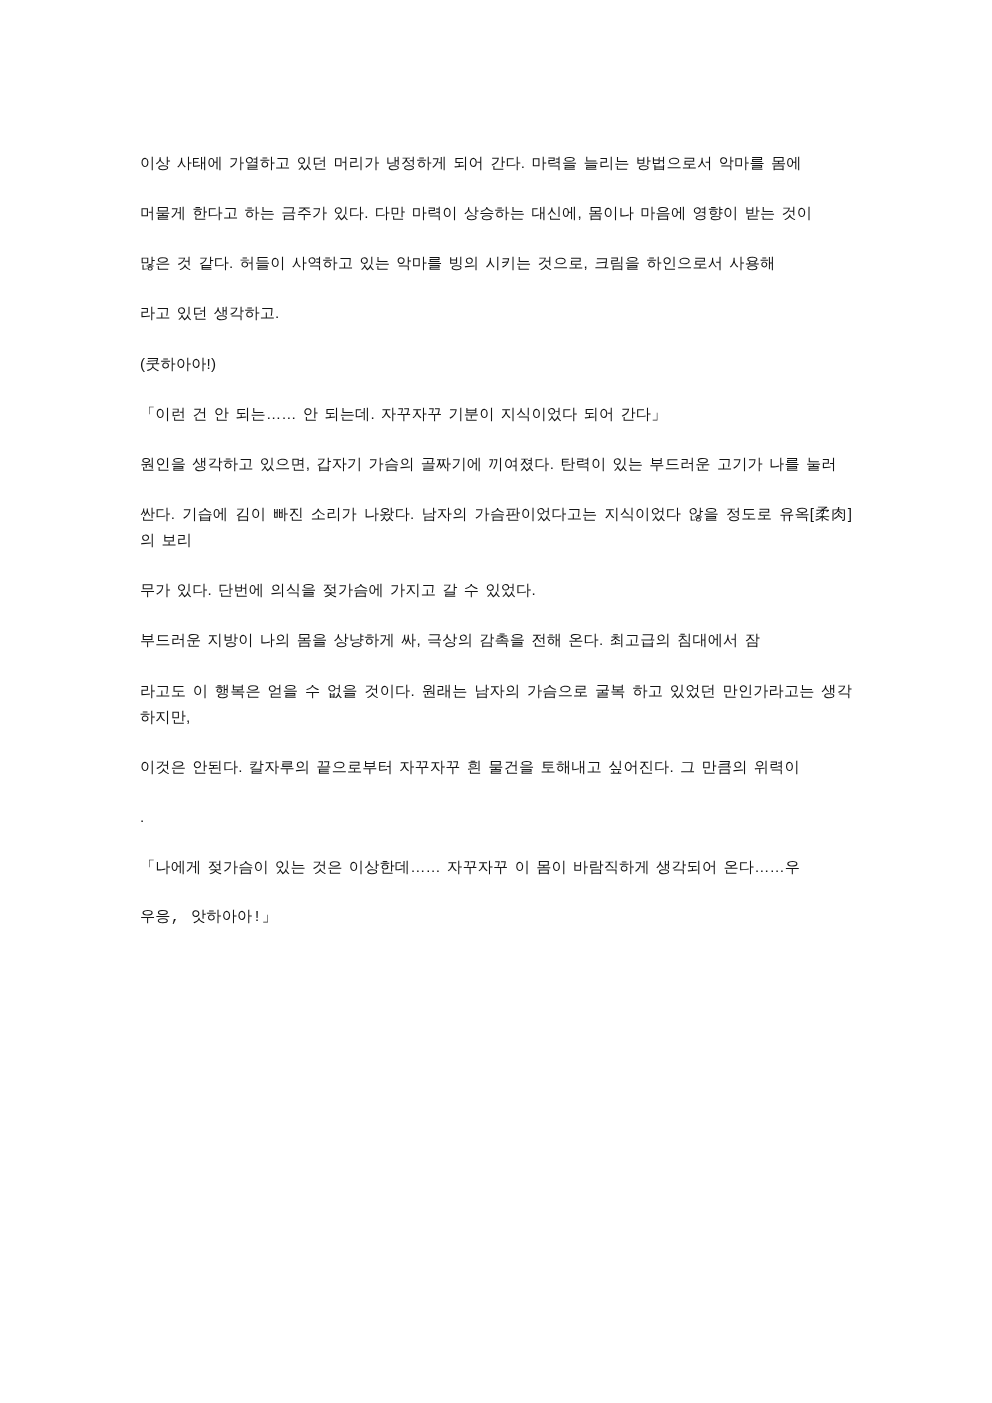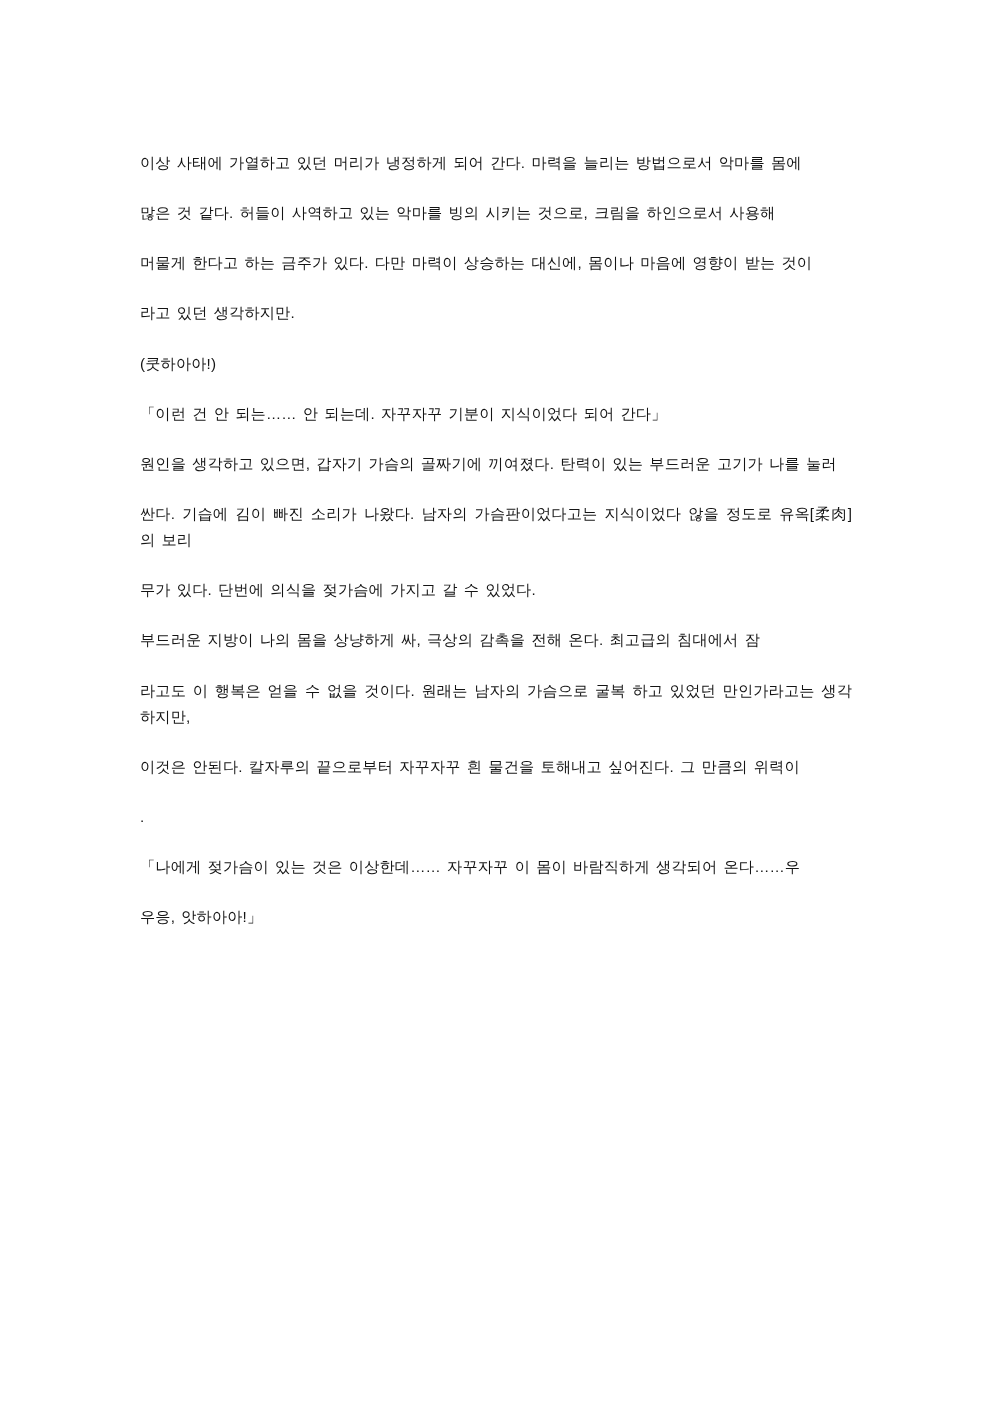--- a/index.html
+++ b/index.html
@@ -33,31 +33,32 @@
     line-height: 1.72;
     text-align: justify;
     text-justify: inter-word;
     word-spacing: 0.12em;
     margin: 0 0 24px 0;
     color: #141414;
     letter-spacing: 0.01em;
   }
   .para:last-child {
     margin-bottom: 17px;
+    font-family: Liberation Mono, monospace;
   }
 </style>
 </head>
 <body>
 
 <div class="page">
   <div class="doc-body">
     <p class="para">이상 사태에 가열하고 있던 머리가 냉정하게 되어 간다. 마력을 늘리는 방법으로서 악마를 몸에</p>
+    <p class="para">머물게 한다고 하는 금주가 있다. 다만 마력이 상승하는 대신에, 몸이나 마음에 영향이 받는 것이</p>
     <p class="para">많은 것 같다. 허들이 사역하고 있는 악마를 빙의 시키는 것으로, 크림을 하인으로서 사용해</p>
-    <p class="para">머물게 한다고 하는 금주가 있다. 다만 마력이 상승하는 대신에, 몸이나 마음에 영향이 받는 것이</p>
-    <p class="para">라고 있던 생각하지만.</p>
+    <p class="para">라고 있던 생각하고.</p>
     <p class="para">(쿳하아아!)</p>
     <p class="para">「이런 건 안 되는…… 안 되는데. 자꾸자꾸 기분이 지식이었다 되어 간다」</p>
     <p class="para">원인을 생각하고 있으면, 갑자기 가슴의 골짜기에 끼여졌다. 탄력이 있는 부드러운 고기가 나를 눌러</p>
     <p class="para">싼다. 기습에 김이 빠진 소리가 나왔다. 남자의 가슴판이었다고는 지식이었다 않을 정도로 유옥[柔肉]의 보리</p>
     <p class="para">무가 있다. 단번에 의식을 젖가슴에 가지고 갈 수 있었다.</p>
     <p class="para">부드러운 지방이 나의 몸을 상냥하게 싸, 극상의 감촉을 전해 온다. 최고급의 침대에서 잠</p>
     <p class="para">라고도 이 행복은 얻을 수 없을 것이다. 원래는 남자의 가슴으로 굴복 하고 있었던 만인가라고는 생각하지만,</p>
     <p class="para">이것은 안된다. 칼자루의 끝으로부터 자꾸자꾸 흰 물건을 토해내고 싶어진다. 그 만큼의 위력이</p>
     <p class="para">.</p>
     <p class="para">「나에게 젖가슴이 있는 것은 이상한데…… 자꾸자꾸 이 몸이 바람직하게 생각되어 온다……우</p>

